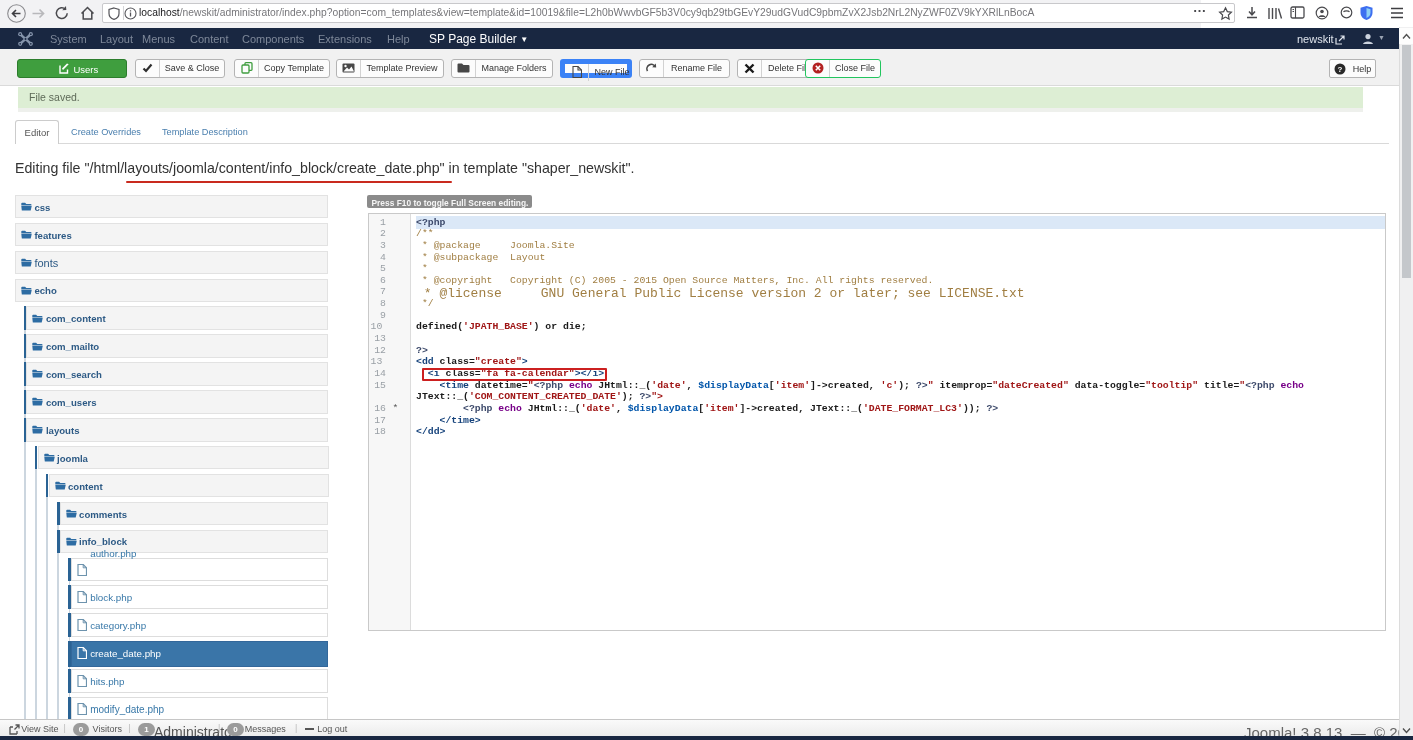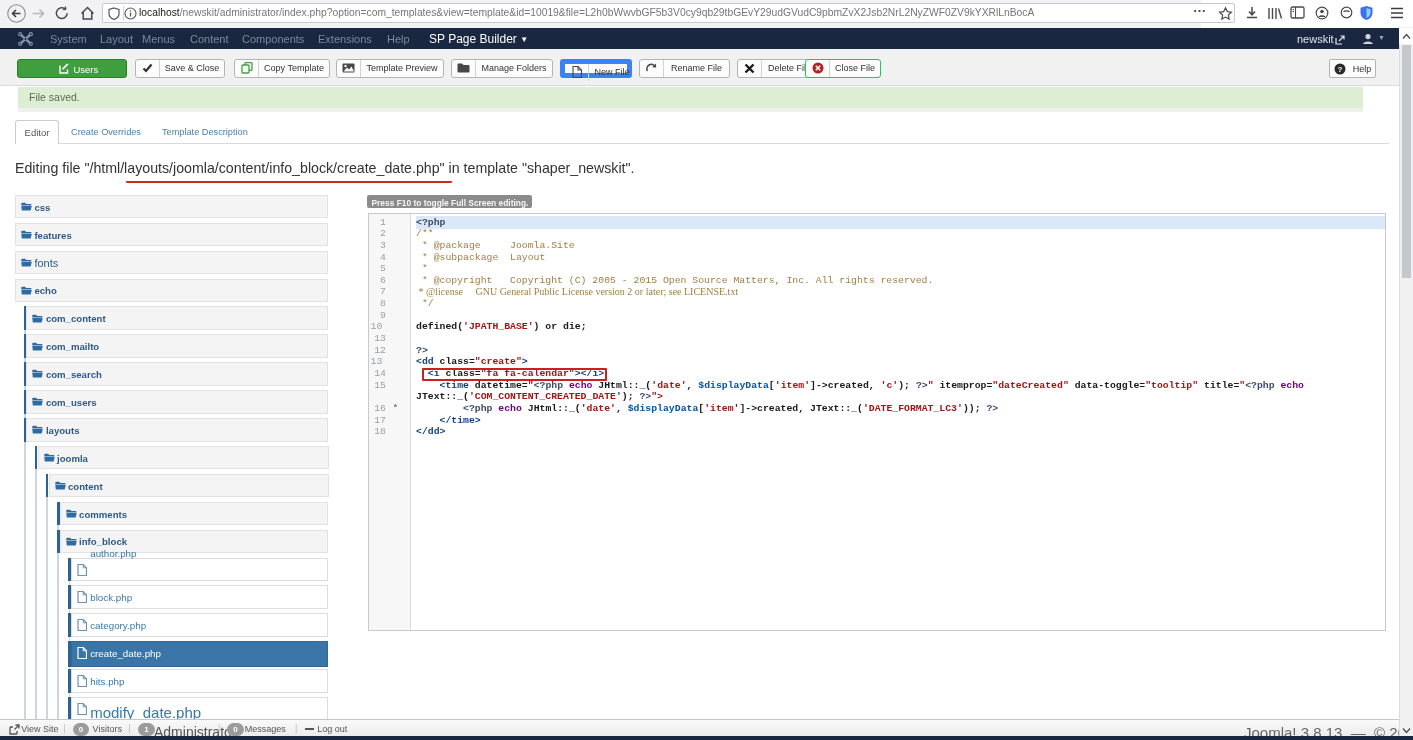--- a/index.html
+++ b/index.html
@@ -333,21 +333,21 @@
     <path d="M1 0.5 H6.2 L9.5 3.8 V11.5 H1 Z" fill="none" stroke="#6d93ad" stroke-width="1.2"></path>
     <path d="M6.2 0.5 V3.8 H9.5" fill="none" stroke="#6d93ad" stroke-width="1"></path>
   </svg>
 <div class="abs" style="left:90.2px;top:675.9px;font-size:9.8px;color:#3878a8">hits.php</div>
 <div class="abs" style="left:67.9px;top:697.0px;width:2.8px;height:23.5px;background:#2a6394"></div>
 <div class="abs" style="left:70.7px;top:697.0px;width:257.8px;height:23.5px;background:#fff;border:1px solid #ddd"></div>
 <svg class="abs" style="left:77.2px;top:703.0px" width="10" height="12" viewBox="0 0 10 12">
     <path d="M1 0.5 H6.2 L9.5 3.8 V11.5 H1 Z" fill="none" stroke="#6d93ad" stroke-width="1.2"></path>
     <path d="M6.2 0.5 V3.8 H9.5" fill="none" stroke="#6d93ad" stroke-width="1"></path>
   </svg>
-<div class="abs" style="left:90.2px;top:703.8px;font-size:15px;color:#3878a8">modify_date.php</div>
+<div class="abs" style="left:90.2px;top:703.8px;font-size:10px;color:#3878a8">modify_date.php</div>
 <div class="abs" style="left:367px;top:195.2px;width:164.5px;height:12.8px;background:#8b8b8b;border-radius:2px"></div>
 <div class="abs" style="left:371.5px;top:197.5px;font-size:8.4px;font-weight:bold;color:#f5f5f5;white-space:nowrap">Press F10 to toggle Full Screen editing.</div>
 <div class="abs" style="left:368px;top:213px;width:1018px;height:418px;background:#fff;border:1px solid #c9c9c9"></div>
 <div class="abs" style="left:369px;top:214px;width:42px;height:416px;background:#f7f7f7;border-right:1px solid #dcdcdc"></div>
 <div class="abs" style="left:416px;top:215.9px;width:969px;height:13.2px;background:#dbe8f7"></div>
 <div class="abs" style="left:367px;top:216.6px;width:19px;text-align:right;font-family:'Liberation Mono',monospace;font-size:9.8px;color:#9aa0a6">1</div>
 <div class="abs" style="left:367px;top:228.2px;width:19px;text-align:right;font-family:'Liberation Mono',monospace;font-size:9.8px;color:#9aa0a6">2</div>
 <div class="abs" style="left:367px;top:239.9px;width:19px;text-align:right;font-family:'Liberation Mono',monospace;font-size:9.8px;color:#9aa0a6">3</div>
 <div class="abs" style="left:367px;top:251.5px;width:19px;text-align:right;font-family:'Liberation Mono',monospace;font-size:9.8px;color:#9aa0a6">4</div>
 <div class="abs" style="left:367px;top:263.2px;width:19px;text-align:right;font-family:'Liberation Mono',monospace;font-size:9.8px;color:#9aa0a6">5</div>
@@ -364,21 +364,21 @@
 <div class="abs" style="left:367px;top:402.8px;width:19px;text-align:right;font-family:'Liberation Mono',monospace;font-size:9.8px;color:#9aa0a6">16</div>
 <div class="abs" style="left:392.5px;top:402.8px;font-family:'Liberation Mono',monospace;font-size:9.8px;color:#555">*</div>
 <div class="abs" style="left:367px;top:414.5px;width:19px;text-align:right;font-family:'Liberation Mono',monospace;font-size:9.8px;color:#9aa0a6">17</div>
 <div class="abs" style="left:367px;top:426.1px;width:19px;text-align:right;font-family:'Liberation Mono',monospace;font-size:9.8px;color:#9aa0a6">18</div>
 <div class="abs" style="left:416px;top:216.6px;font-family:'Liberation Mono',monospace;font-size:9.8px;font-weight:bold;color:#1a1a1a;white-space:pre"><b><span style="color:#3d4a6b">&lt;?php</span></b></div>
 <div class="abs" style="left:416px;top:228.2px;font-family:'Liberation Mono',monospace;font-size:9.8px;font-weight:bold;color:#1a1a1a;white-space:pre"><span style="color:#a07e42;font-weight:normal">/**</span></div>
 <div class="abs" style="left:416px;top:239.9px;font-family:'Liberation Mono',monospace;font-size:9.8px;font-weight:bold;color:#1a1a1a;white-space:pre"><span style="color:#a07e42;font-weight:normal"> * @package     Joomla.Site</span></div>
 <div class="abs" style="left:416px;top:251.5px;font-family:'Liberation Mono',monospace;font-size:9.8px;font-weight:bold;color:#1a1a1a;white-space:pre"><span style="color:#a07e42;font-weight:normal"> * @subpackage  Layout</span></div>
 <div class="abs" style="left:416px;top:263.2px;font-family:'Liberation Mono',monospace;font-size:9.8px;font-weight:bold;color:#1a1a1a;white-space:pre"><span style="color:#a07e42;font-weight:normal"> *</span></div>
 <div class="abs" style="left:416px;top:274.8px;font-family:'Liberation Mono',monospace;font-size:9.8px;font-weight:bold;color:#1a1a1a;white-space:pre"><span style="color:#a07e42;font-weight:normal"> * @copyright   Copyright (C) 2005 - 2015 Open Source Matters, Inc. All rights reserved.</span></div>
-<div class="abs" style="left:416px;top:286.4px;font-family:Liberation Serif, serif;font-size:10px;font-weight:bold;color:#1a1a1a;white-space:pre"><span style="color:#a07e42;font-weight:normal"> * @license     GNU General Public License version 2 or later; see LICENSE.txt</span></div>
+<div class="abs" style="left:416px;top:286.4px;font-family:Liberation Mono, monospace;font-size:13px;font-weight:bold;color:#1a1a1a;white-space:pre"><span style="color:#a07e42;font-weight:normal"> * @license     GNU General Public License version 2 or later; see LICENSE.txt</span></div>
 <div class="abs" style="left:416px;top:298.1px;font-family:'Liberation Mono',monospace;font-size:9.8px;font-weight:bold;color:#1a1a1a;white-space:pre"><span style="color:#a07e42;font-weight:normal"> */</span></div>
 <div class="abs" style="left:416px;top:321.4px;font-family:'Liberation Mono',monospace;font-size:9.8px;font-weight:bold;color:#1a1a1a;white-space:pre">defined(<span style="color:#a01616">'JPATH_BASE'</span>) or die;</div>
 <div class="abs" style="left:416px;top:344.6px;font-family:'Liberation Mono',monospace;font-size:9.8px;font-weight:bold;color:#1a1a1a;white-space:pre"><b><span style="color:#3d4a6b">?&gt;</span></b></div>
 <div class="abs" style="left:416px;top:356.3px;font-family:'Liberation Mono',monospace;font-size:9.8px;font-weight:bold;color:#1a1a1a;white-space:pre"><span style="color:#16437c">&lt;dd</span> class=<span style="color:#a01616">"create"</span><span style="color:#16437c">&gt;</span></div>
 <div class="abs" style="left:416px;top:367.9px;font-family:'Liberation Mono',monospace;font-size:9.8px;font-weight:bold;color:#1a1a1a;white-space:pre">  <span style="color:#16437c">&lt;i</span> class=<span style="color:#a01616">"fa fa-calendar"</span><span style="color:#16437c">&gt;&lt;/i&gt;</span></div>
 <div class="abs" style="left:416px;top:379.6px;font-family:'Liberation Mono',monospace;font-size:9.8px;font-weight:bold;color:#1a1a1a;white-space:pre">    <span style="color:#16437c">&lt;time</span> datetime=<span style="color:#a01616">"</span><span style="color:#3d4a6b">&lt;?php</span> <span style="color:#770088">echo</span> JHtml::_(<span style="color:#a01616">'date'</span>, <span style="color:#0055aa">$displayData</span>[<span style="color:#a01616">'item'</span>]-&gt;created, <span style="color:#a01616">'c'</span>); <span style="color:#3d4a6b">?&gt;</span><span style="color:#a01616">"</span> itemprop=<span style="color:#a01616">"dateCreated"</span> data-toggle=<span style="color:#a01616">"tooltip"</span> title=<span style="color:#a01616">"</span><span style="color:#3d4a6b">&lt;?php</span> <span style="color:#770088">echo</span> </div>
 <div class="abs" style="left:416px;top:391.2px;font-family:'Liberation Mono',monospace;font-size:9.8px;font-weight:bold;color:#1a1a1a;white-space:pre">JText::_(<span style="color:#a01616">'COM_CONTENT_CREATED_DATE'</span>); <span style="color:#3d4a6b">?&gt;</span><span style="color:#a01616">"&gt;</span></div>
 <div class="abs" style="left:416px;top:402.8px;font-family:'Liberation Mono',monospace;font-size:9.8px;font-weight:bold;color:#1a1a1a;white-space:pre">        <span style="color:#3d4a6b">&lt;?php</span> <span style="color:#770088">echo</span> JHtml::_(<span style="color:#a01616">'date'</span>, <span style="color:#0055aa">$displayData</span>[<span style="color:#a01616">'item'</span>]-&gt;created, JText::_(<span style="color:#a01616">'DATE_FORMAT_LC3'</span>)); <span style="color:#3d4a6b">?&gt;</span></div>
 <div class="abs" style="left:416px;top:414.5px;font-family:'Liberation Mono',monospace;font-size:9.8px;font-weight:bold;color:#1a1a1a;white-space:pre">    <span style="color:#16437c">&lt;/time&gt;</span></div>
 <div class="abs" style="left:416px;top:426.1px;font-family:'Liberation Mono',monospace;font-size:9.8px;font-weight:bold;color:#1a1a1a;white-space:pre"><span style="color:#16437c">&lt;/dd&gt;</span></div>

